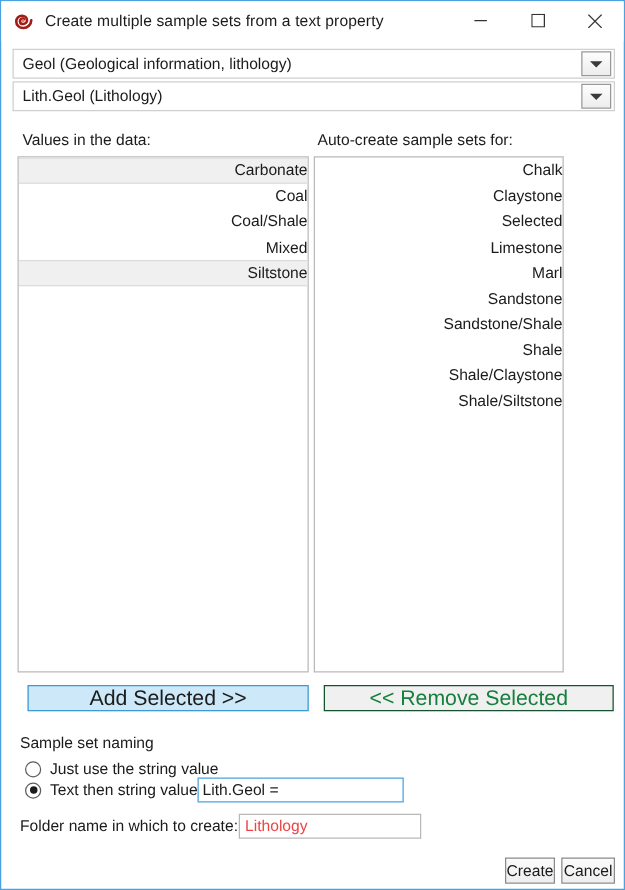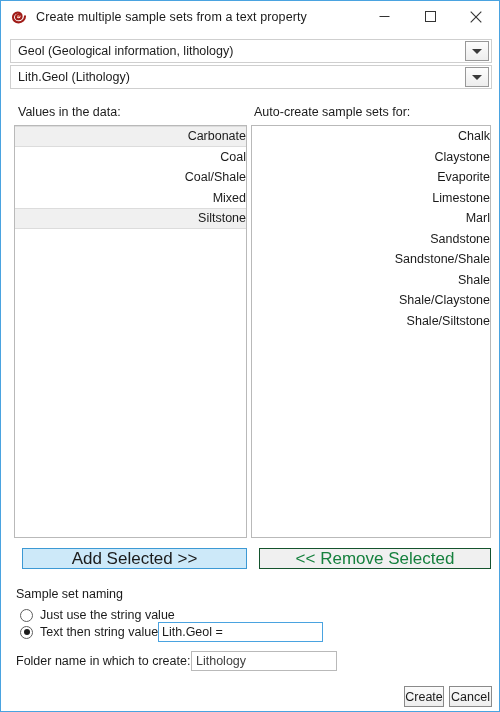--- a/index.html
+++ b/index.html
@@ -118,21 +118,21 @@
   .listbox {
     position: absolute;
     top: 124px;
     height: 413px;
     box-sizing: border-box;
     border: 1px solid #b9b9b9;
     background: #ffffff;
     overflow: hidden;
   }
   #list-values  { left: 13px;  width: 233px; }
-  #list-targets { left: 250px; width: 240px; }
+  #list-targets { left: 250px; width: 200px; }
   .list-item {
     height: 20.5px;
     line-height: 20.5px;
     padding-left: 8px;
     font-size: 12.5px;
     color: #1b1b1b;
     white-space: nowrap;
     cursor: default;
     box-sizing: border-box;
     text-align: right;
@@ -237,21 +237,21 @@
   #input-folder {
     position: absolute;
     left: 190px; top: 650px;
     width: 146px;
     height: 20px;
     box-sizing: border-box;
     border: 1px solid #b9b9b9;
     background: #ffffff;
     font-family: "Liberation Sans", sans-serif;
     font-size: 12.5px;
-    color: #404040;
+    color: #ef4444;
     padding: 0 4px;
     outline: none;
   }
 
   
   .dlg-btn {
     position: absolute;
     top: 685px;
     height: 21px;
     box-sizing: border-box;
@@ -319,21 +319,21 @@
   <div class="listbox" id="list-values">
       <div class="list-item selected">Carbonate</div>
       <div class="list-item">Coal</div>
       <div class="list-item">Coal/Shale</div>
       <div class="list-item">Mixed</div>
       <div class="list-item selected">Siltstone</div>
     </div>
   <div class="listbox" id="list-targets">
       <div class="list-item">Chalk</div>
       <div class="list-item">Claystone</div>
-      <div class="list-item">Evaporite</div>
+      <div class="list-item">Selected</div>
       <div class="list-item">Limestone</div>
       <div class="list-item">Marl</div>
       <div class="list-item">Sandstone</div>
       <div class="list-item">Sandstone/Shale</div>
       <div class="list-item">Shale</div>
       <div class="list-item">Shale/Claystone</div>
       <div class="list-item">Shale/Siltstone</div>
     </div>
 
   <div class="xfer-btn" id="btn-add">Add Selected &gt;&gt;</div>

